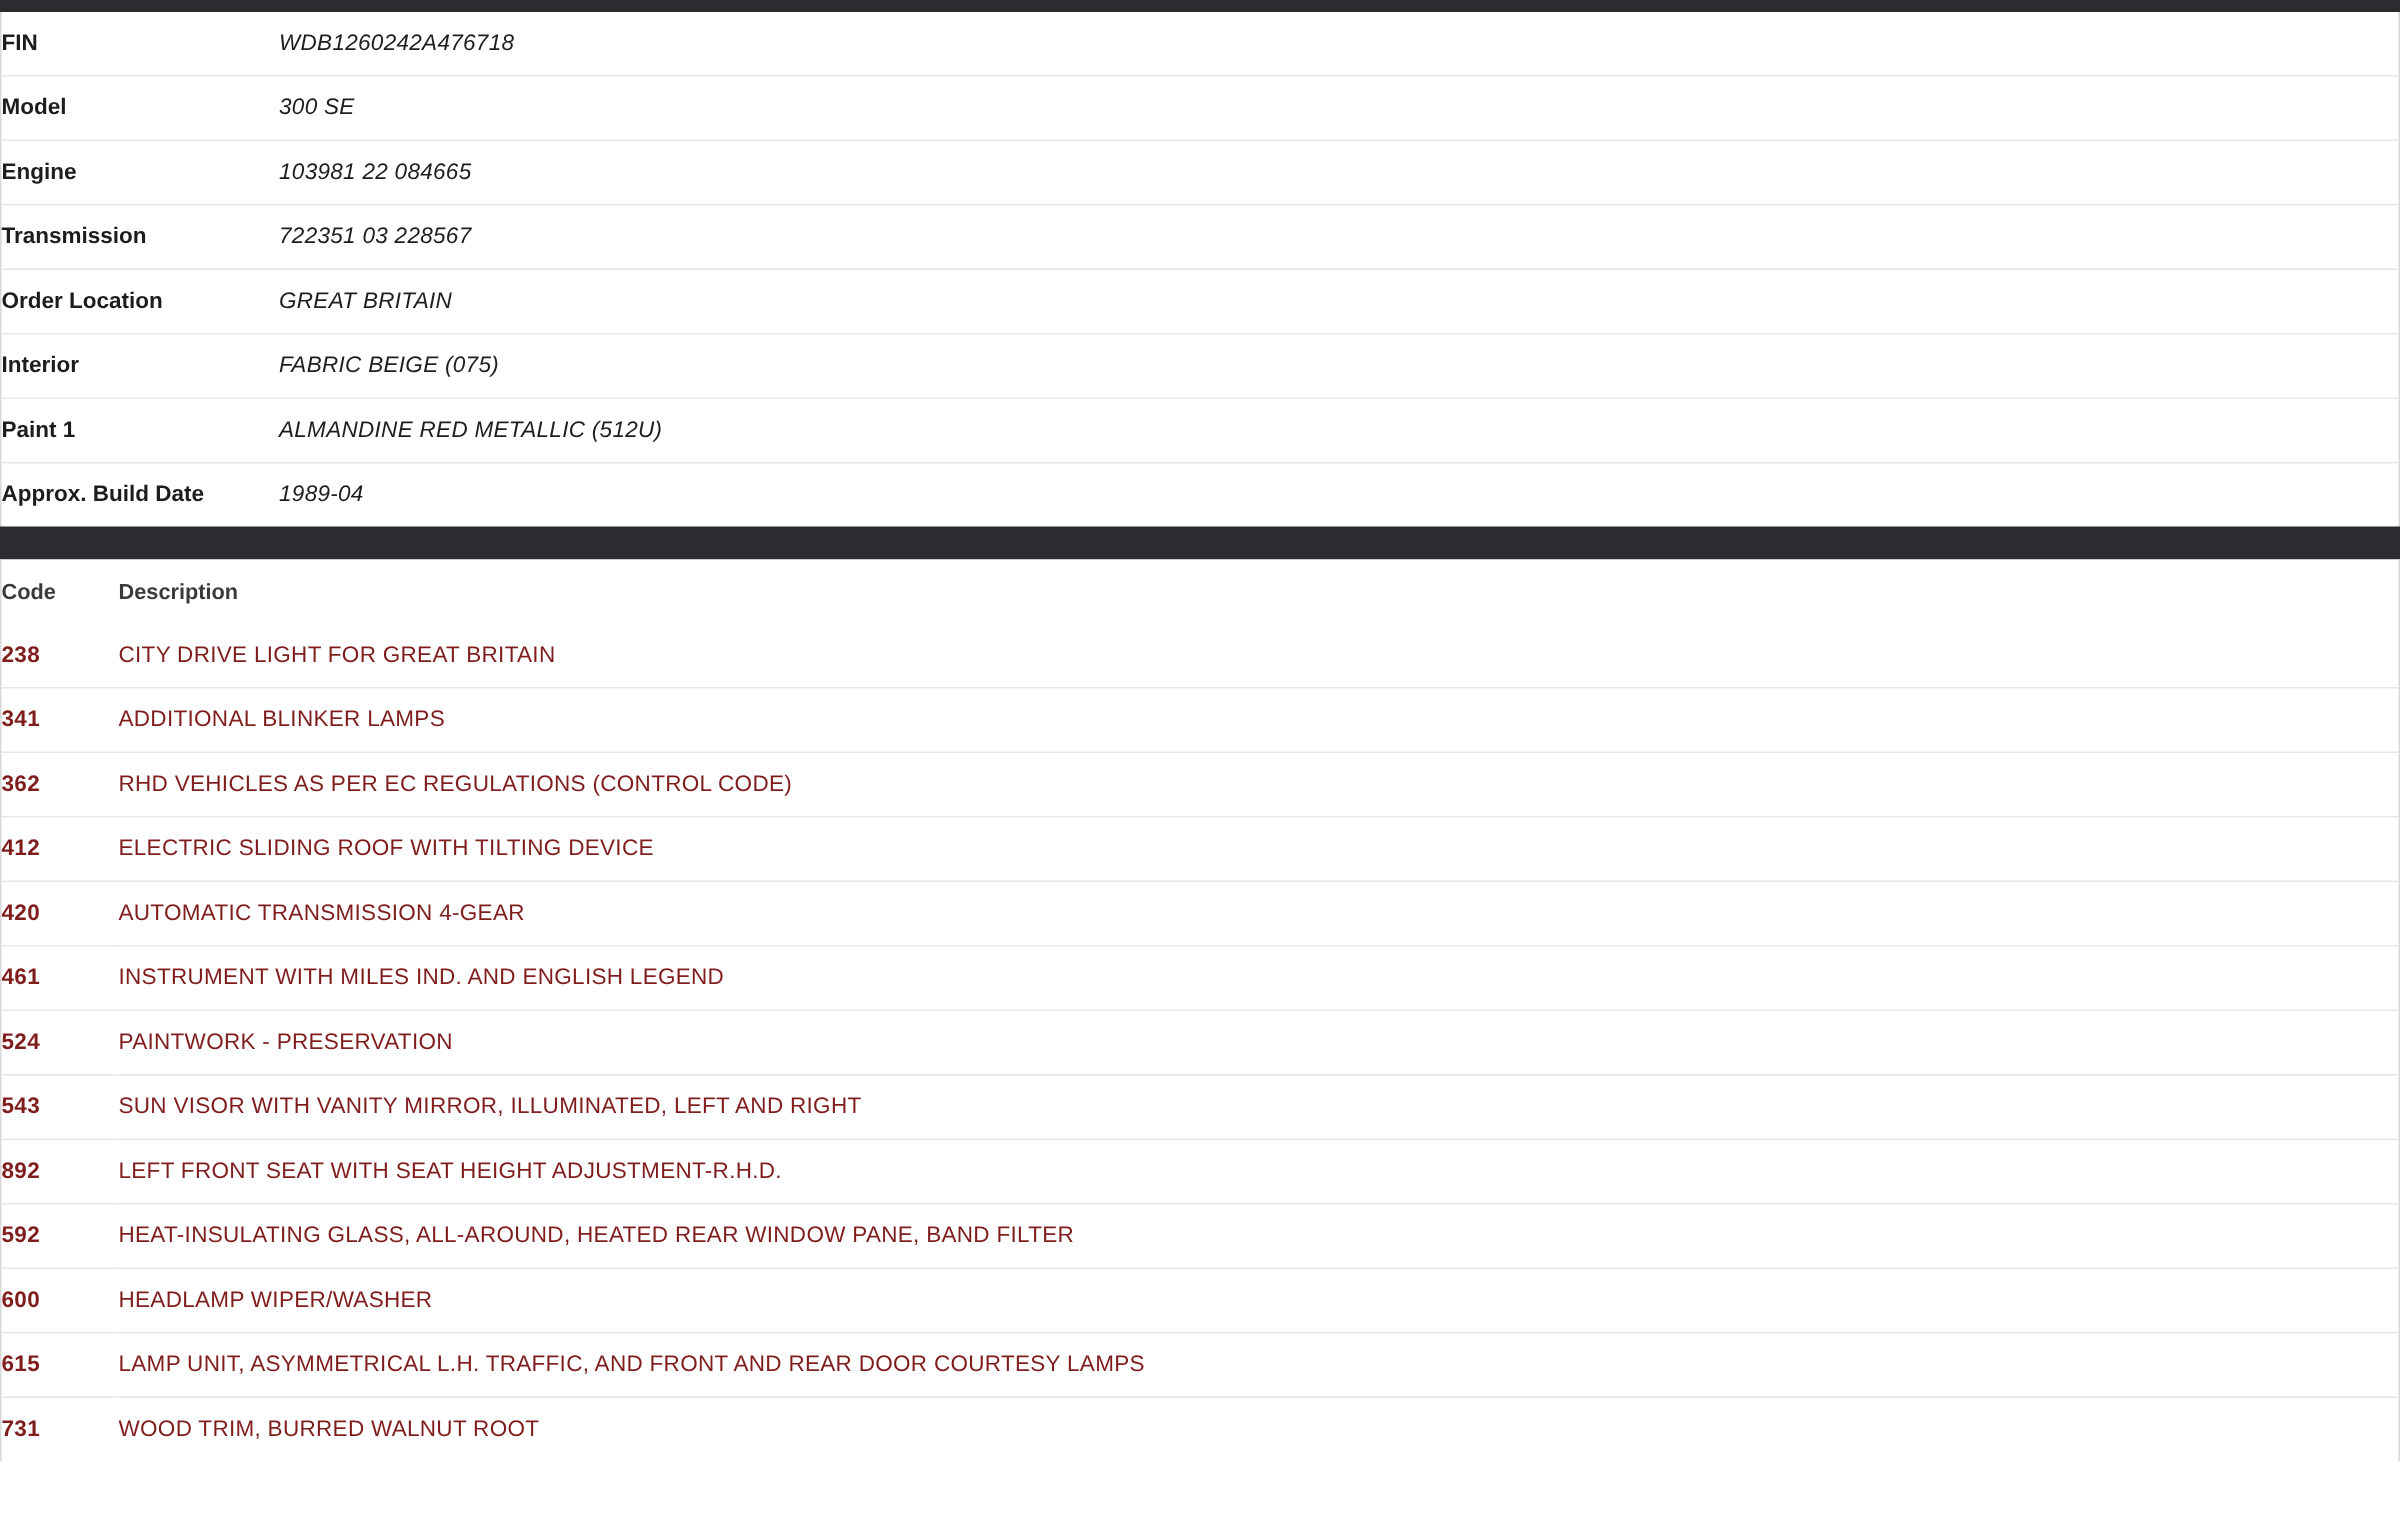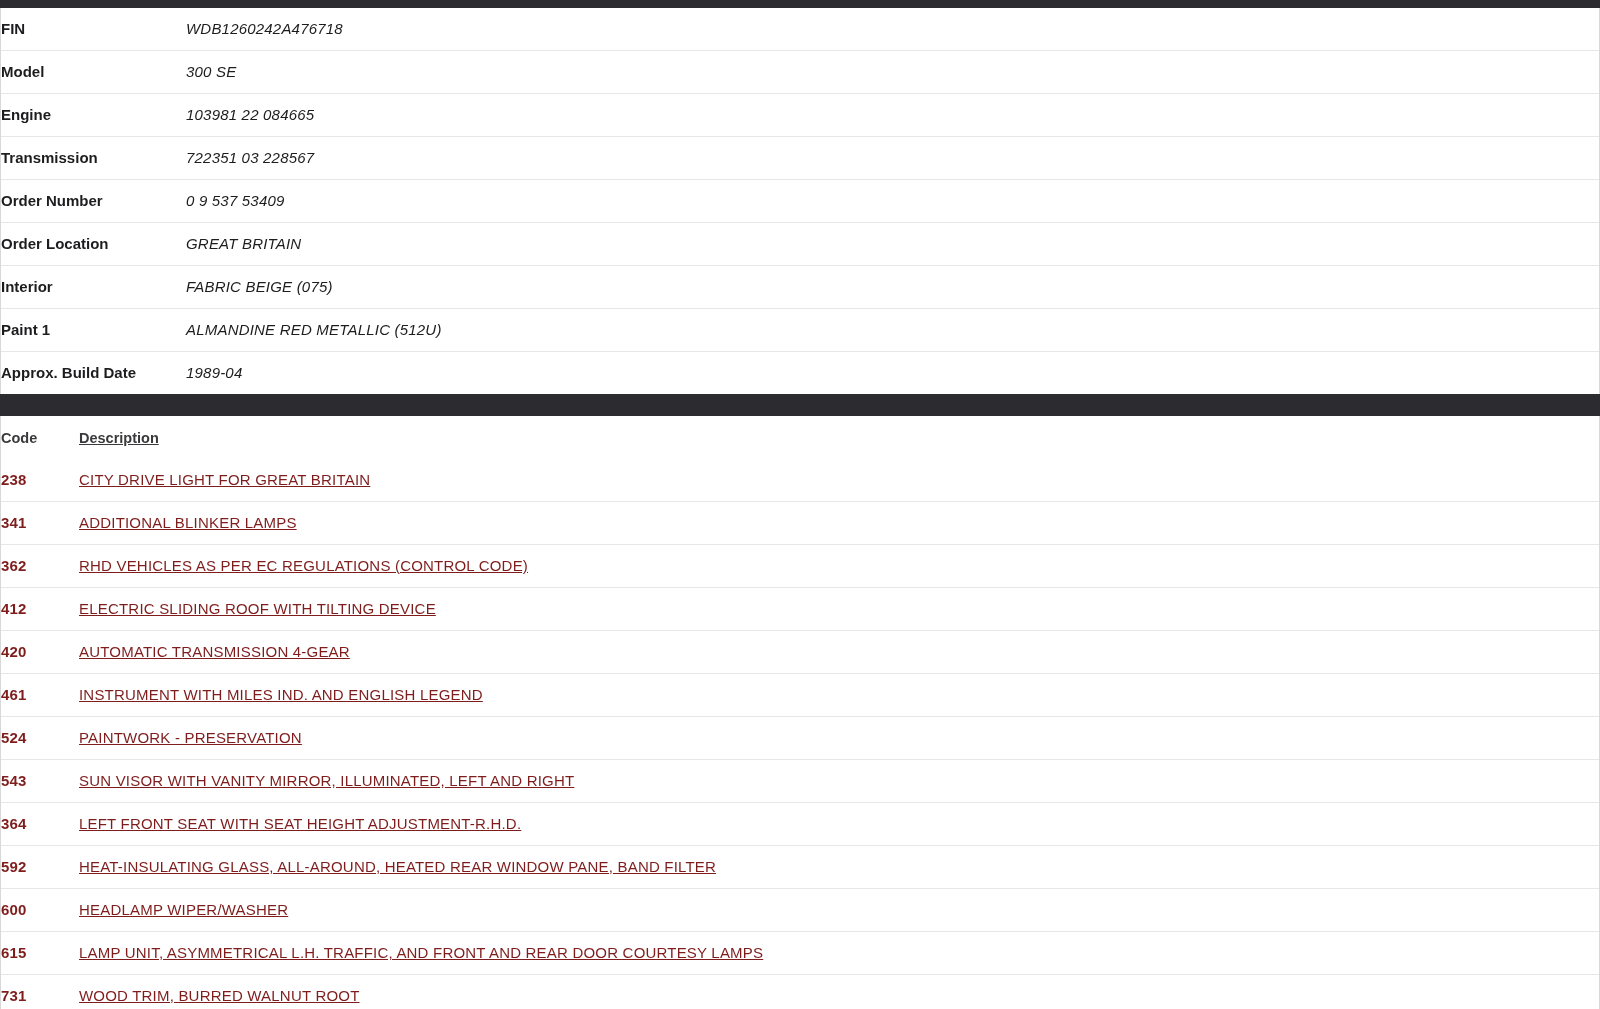--- a/index.html
+++ b/index.html
@@ -87,21 +87,20 @@
   }
   th.col-code, td.col-code {
     width: 78px;
     padding-left: 20px;
     font-weight: bold;
     margin-top: 11px;
   }
   th.col-code { padding-left: 20px; }
   th.col-desc, td.col-desc {
     padding-left: 0;
-    text-decoration: underline;
   }
   td.col-code { font-weight: bold; color: #1d1d1f; font-size: 14.5px; }
 </style>
 </head>
 <body>
 
 <div class="page">
 
   <div class="rail rail-top"></div>
 
@@ -118,24 +117,20 @@
         </tr>
         <tr>
           <td class="spec-label">Engine</td>
           <td class="spec-value">103981 22 084665</td>
         </tr>
         <tr>
           <td class="spec-label">Transmission</td>
           <td class="spec-value">722351 03 228567</td>
         </tr>
         <tr>
-          <td class="spec-label">Order Number</td>
-          <td class="spec-value">0 9 537 53409</td>
-        </tr>
-        <tr>
           <td class="spec-label">Order Location</td>
           <td class="spec-value">GREAT BRITAIN</td>
         </tr>
         <tr>
           <td class="spec-label">Interior</td>
           <td class="spec-value">FABRIC BEIGE (075)</td>
         </tr>
         <tr>
           <td class="spec-label">Paint 1</td>
           <td class="spec-value">ALMANDINE RED METALLIC (512U)</td>
@@ -185,21 +180,21 @@
         </tr>
         <tr>
           <td class="col-code">524</td>
           <td class="col-desc">PAINTWORK - PRESERVATION</td>
         </tr>
         <tr>
           <td class="col-code">543</td>
           <td class="col-desc">SUN VISOR WITH VANITY MIRROR, ILLUMINATED, LEFT AND RIGHT</td>
         </tr>
         <tr>
-          <td class="col-code">364</td>
+          <td class="col-code">892</td>
           <td class="col-desc">LEFT FRONT SEAT WITH SEAT HEIGHT ADJUSTMENT-R.H.D.</td>
         </tr>
         <tr>
           <td class="col-code">592</td>
           <td class="col-desc">HEAT-INSULATING GLASS, ALL-AROUND, HEATED REAR WINDOW PANE, BAND FILTER</td>
         </tr>
         <tr>
           <td class="col-code">600</td>
           <td class="col-desc">HEADLAMP WIPER/WASHER</td>
         </tr>

